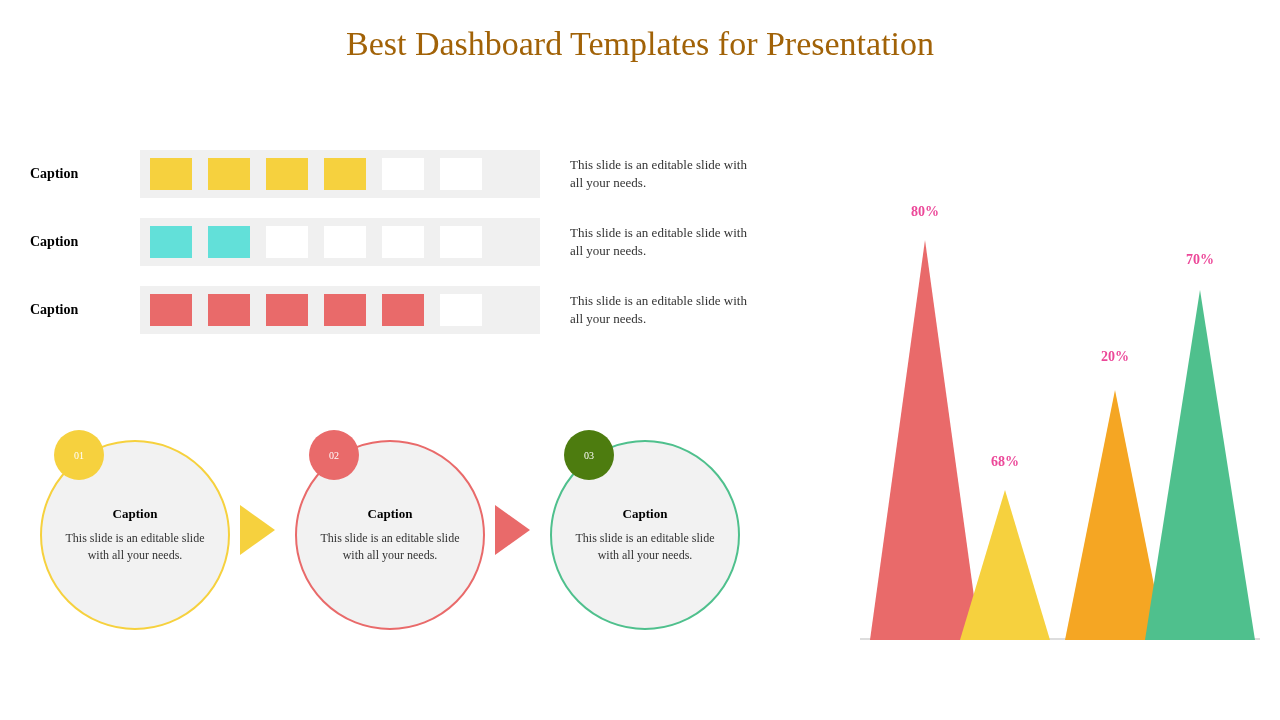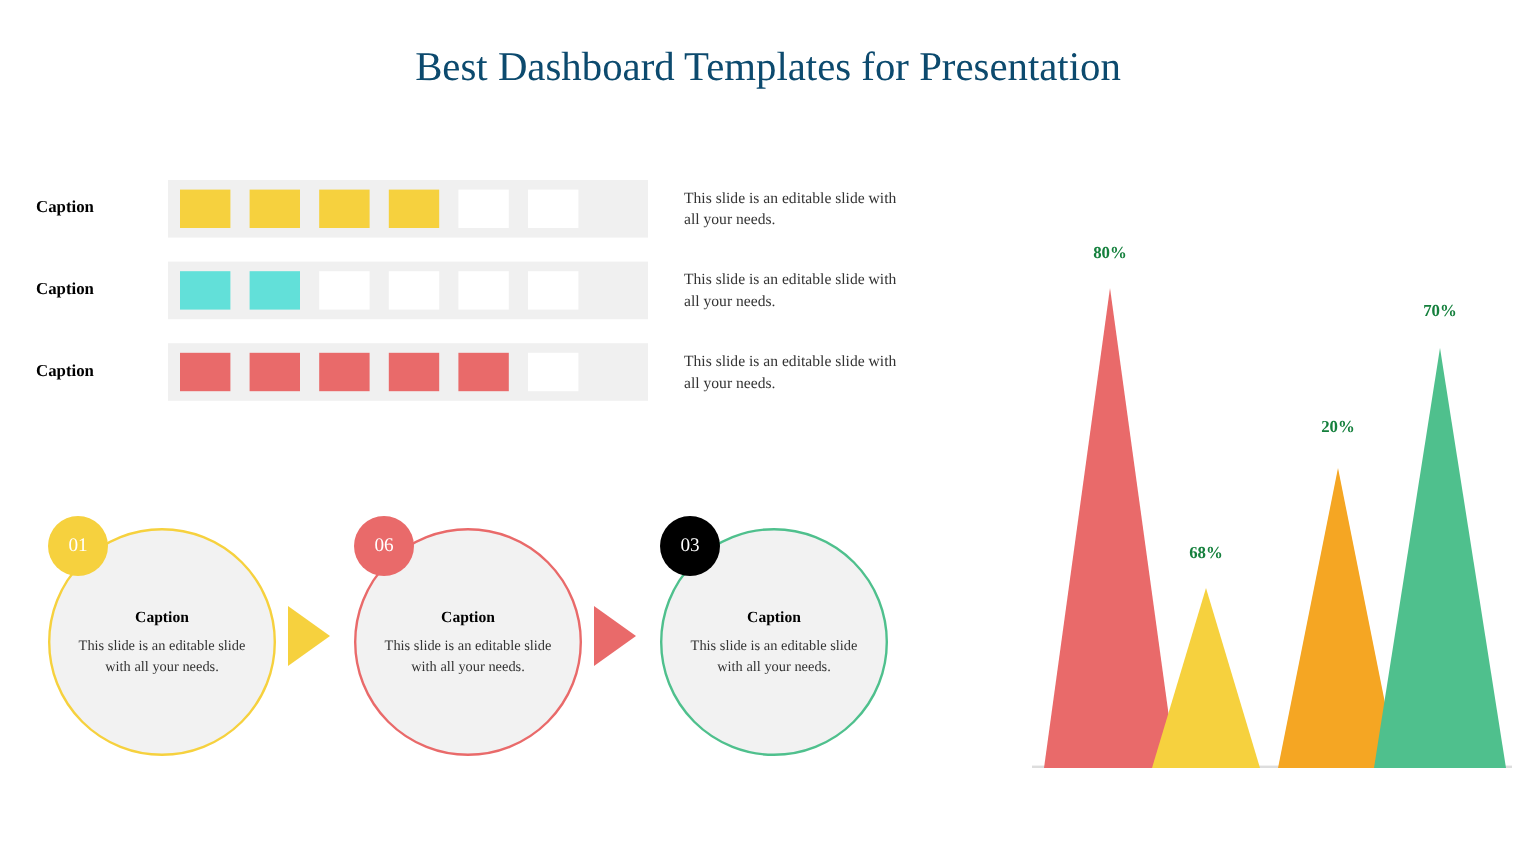--- a/index.html
+++ b/index.html
@@ -8,22 +8,22 @@
   height: 720px;
   background: #ffffff;
   font-family: Georgia, 'Times New Roman', serif;
   position: relative;
   overflow: hidden;
 }
 .title {
   text-align: center;
   font-size: 34px;
   font-weight: normal;
-  padding-top: 38px;
-  color: #0c4a6e;
+  padding-top: 25px;
+  color: #a16207;
 }
 .ratings-section {
   position: absolute;
   top: 150px;
   left: 30px;
   width: 770px;
 }
 .rating-row {
   display: flex;
   align-items: center;
@@ -84,33 +84,33 @@
   justify-content: center;
   text-align: center;
   padding: 20px;
 }
 .circle-outer.border-yellow { border: 2px solid #f6d13e; }
 .circle-outer.border-red { border: 2px solid #e96a6a; }
 .circle-outer.border-green { border: 2px solid #4fc08d; }
 .circle-badge {
   position: absolute;
   top: 0;
-  left: 10px;
+  left: 24px;
   width: 50px;
   height: 50px;
   border-radius: 50%;
   color: #fff;
-  font-size: 16px;
+  font-size: 10px;
   display: flex;
   align-items: center;
   justify-content: center;
 }
 .badge-yellow { background: #f6d13e; }
 .badge-red { background: #e96a6a; }
-.badge-green { background: #000000; }
+.badge-green { background: #4d7c0f; }
 .circle-caption {
   font-size: 13px;
   font-weight: bold;
   margin-bottom: 8px;
 }
 .circle-desc {
   font-size: 12px;
   color: #333;
   line-height: 1.4;
 }
@@ -138,21 +138,21 @@
   background: #ddd;
 }
 .cone {
   position: absolute;
   bottom: 0;
 }
 .cone-label {
   position: absolute;
   font-size: 14px;
   font-weight: bold;
-  color: #15803d;
+  color: #ec4899;
   text-align: center;
   width: 60px;
 }
 </style>
 </head>
 <body>
 
 <h1 class="title">Best Dashboard Templates for Presentation</h1>
 
 <div class="ratings-section">
@@ -201,21 +201,21 @@
       <div class="circle-desc">This slide is an editable slide with all your needs.</div>
     </div>
     <div class="circle-badge badge-yellow">01</div>
   </div>
   <div class="arrow-yellow"></div>
   <div class="circle-item">
     <div class="circle-outer border-red">
       <div class="circle-caption">Caption</div>
       <div class="circle-desc">This slide is an editable slide with all your needs.</div>
     </div>
-    <div class="circle-badge badge-red">06</div>
+    <div class="circle-badge badge-red">02</div>
   </div>
   <div class="arrow-red"></div>
   <div class="circle-item">
     <div class="circle-outer border-green">
       <div class="circle-caption">Caption</div>
       <div class="circle-desc">This slide is an editable slide with all your needs.</div>
     </div>
     <div class="circle-badge badge-green">03</div>
   </div>
 </div>

